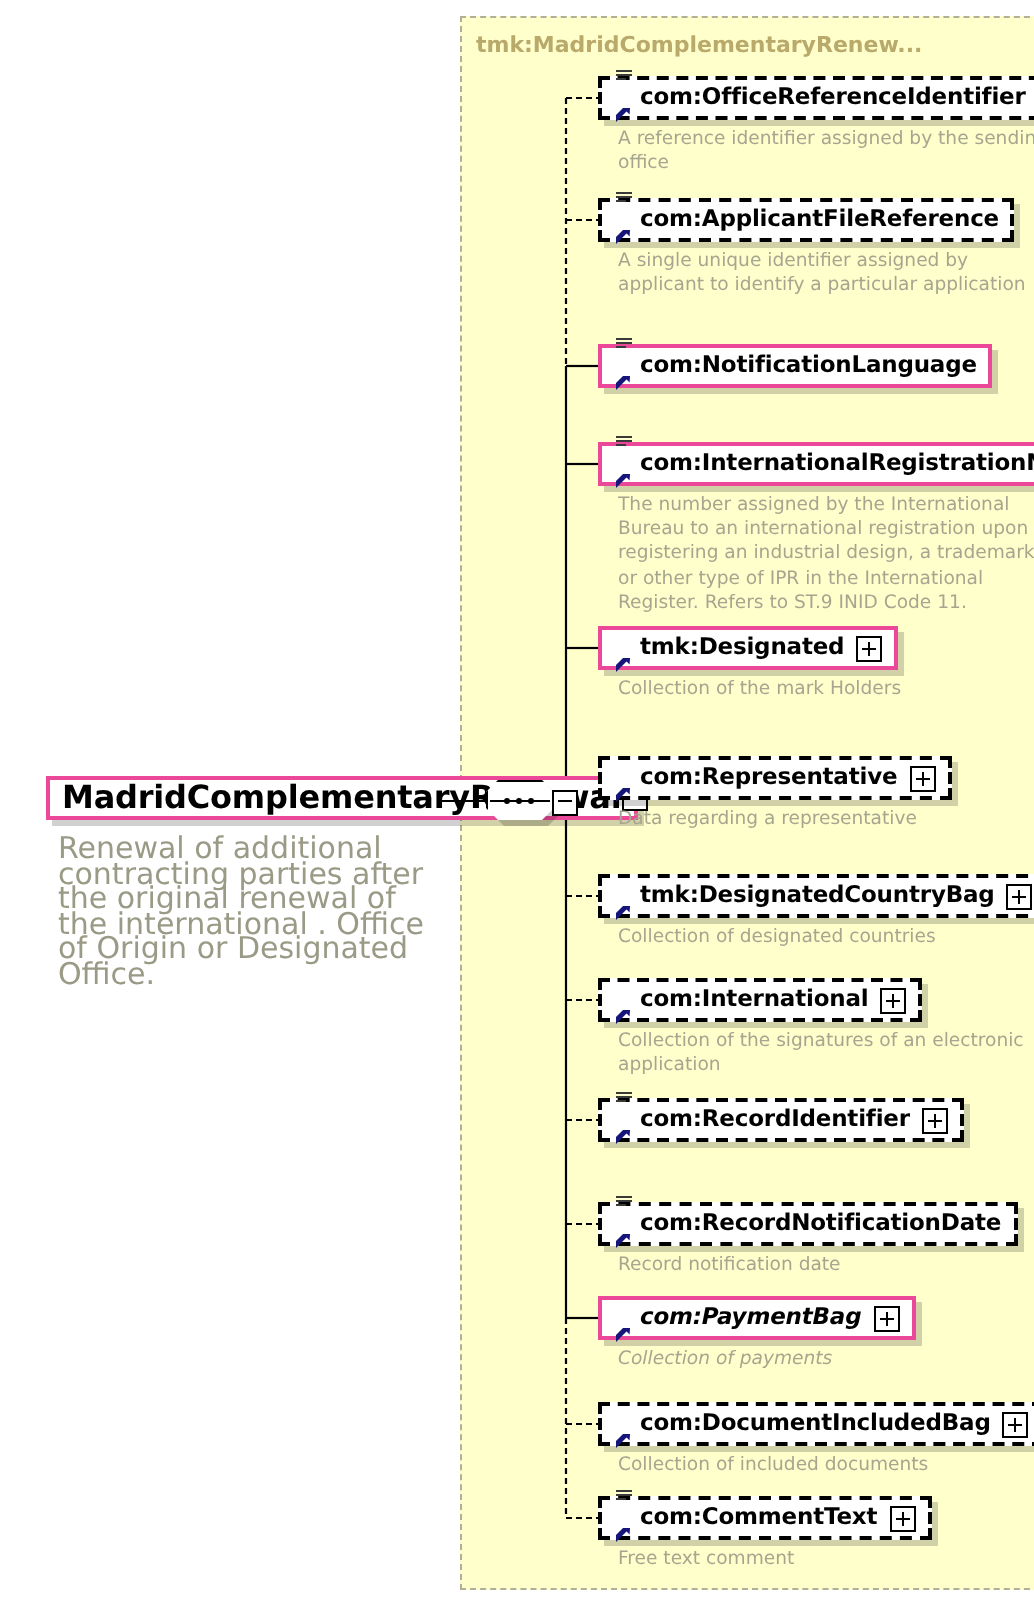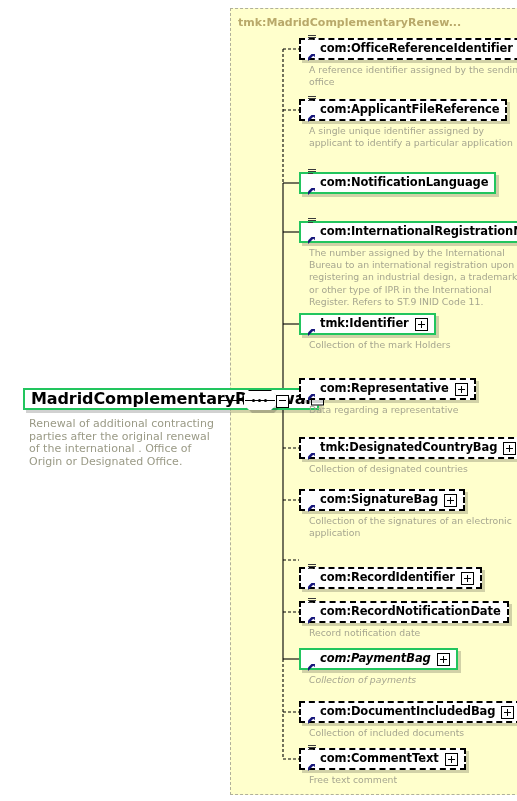--- a/index.html
+++ b/index.html
@@ -8,21 +8,21 @@
     background:#ffffff;
     font-family:"DejaVu Sans","Liberation Sans",sans-serif;
     position:relative;overflow:hidden;
   }
   #canvas{position:absolute;left:0;top:0;width:517px;height:622px;margin-left:15px;}
 
   
   .root-wrap{position:absolute;left:8px;top:388px;}
   .nodebox{
     position:relative;display:inline-flex;align-items:center;
-    background:#ffffff;border:2px solid #22c55e;
+    background:#ffffff;border:2px solid #ec4899;
     box-shadow:3px 3px 0 0 rgba(0,0,0,0.18);
     height:22px;box-sizing:border-box;
     padding:0 6px 0 6px;
   }
   .nodebox.dashed{border:2px dashed #000000;}
   .nodebox .label{
     font-size:11.5px;font-weight:bold;color:#000000;
     white-space:nowrap;line-height:1;letter-spacing:-0.1px;text-align:center;
   }
   .root-box .label{font-size:16px;}
@@ -41,21 +41,21 @@
 
   
   .pm-outer{
     position:absolute;right:-7px;top:50%;transform:translateY(-50%);
     width:11px;height:11px;border:1px solid #000;background:#fff;
   }
   .pm-outer:before{content:"";position:absolute;left:2px;top:4px;width:7px;height:1px;background:#000;}
 
   .root-desc{
     position:absolute;left:14px;top:418px;width:185px;
-    font-size:11px;line-height:12.5px;color:#9a9a86;
+    font-size:15px;line-height:12.5px;color:#9a9a86;
   }
 
   
   .panel{
     position:absolute;left:215px;top:8px;width:290px;height:787px;
     background:#ffffcc;border:1px dashed #b0b09a;box-sizing:border-box;
   }
   .panel-title{
     position:absolute;left:223px;top:16px;
     font-size:11px;font-weight:bold;color:#b9a96a;white-space:nowrap;
@@ -253,21 +253,21 @@
         <div class="boxline">
           <div class="nodebox">
             <span class="glyphs">
               <span class="arrow">
                 <svg width="9" height="9" viewBox="0 0 9 9">
                   <path d="M8 1 L1 8 L1 4.5 L4.5 1 Z" fill="#15157a"></path>
                   <path d="M8 1 L4.8 1.2 L7.8 4.2 Z" fill="#15157a"></path>
                 </svg>
               </span>
             </span>
-            <span class="label">tmk:Identifier</span>
+            <span class="label">tmk:Designated</span>
             <span class="pm plus"></span>
           </div>
         </div>
         <div class="desc">Collection of the mark Holders</div>
       </div>
       <div class="row" style="left: 284px; top: 378px;">
         <div class="boxline">
           <div class="nodebox dashed">
             <span class="glyphs">
               <span class="arrow">
@@ -304,27 +304,27 @@
         <div class="boxline">
           <div class="nodebox dashed">
             <span class="glyphs">
               <span class="arrow">
                 <svg width="9" height="9" viewBox="0 0 9 9">
                   <path d="M8 1 L1 8 L1 4.5 L4.5 1 Z" fill="#15157a"></path>
                   <path d="M8 1 L4.8 1.2 L7.8 4.2 Z" fill="#15157a"></path>
                 </svg>
               </span>
             </span>
-            <span class="label">com:SignatureBag</span>
+            <span class="label">com:International</span>
             <span class="pm plus"></span>
           </div>
         </div>
         <div class="desc">Collection of the signatures of an electronic application</div>
       </div>
-      <div class="row" style="left: 284px; top: 567px;">
+      <div class="row" style="left: 284px; top: 549px;">
         <div class="boxline">
           <div class="nodebox dashed">
             <span class="glyphs">
               <span class="attr">
                 <span></span>
                 <span></span>
                 <span></span>
               </span>
               <span class="arrow">
                 <svg width="9" height="9" viewBox="0 0 9 9">

